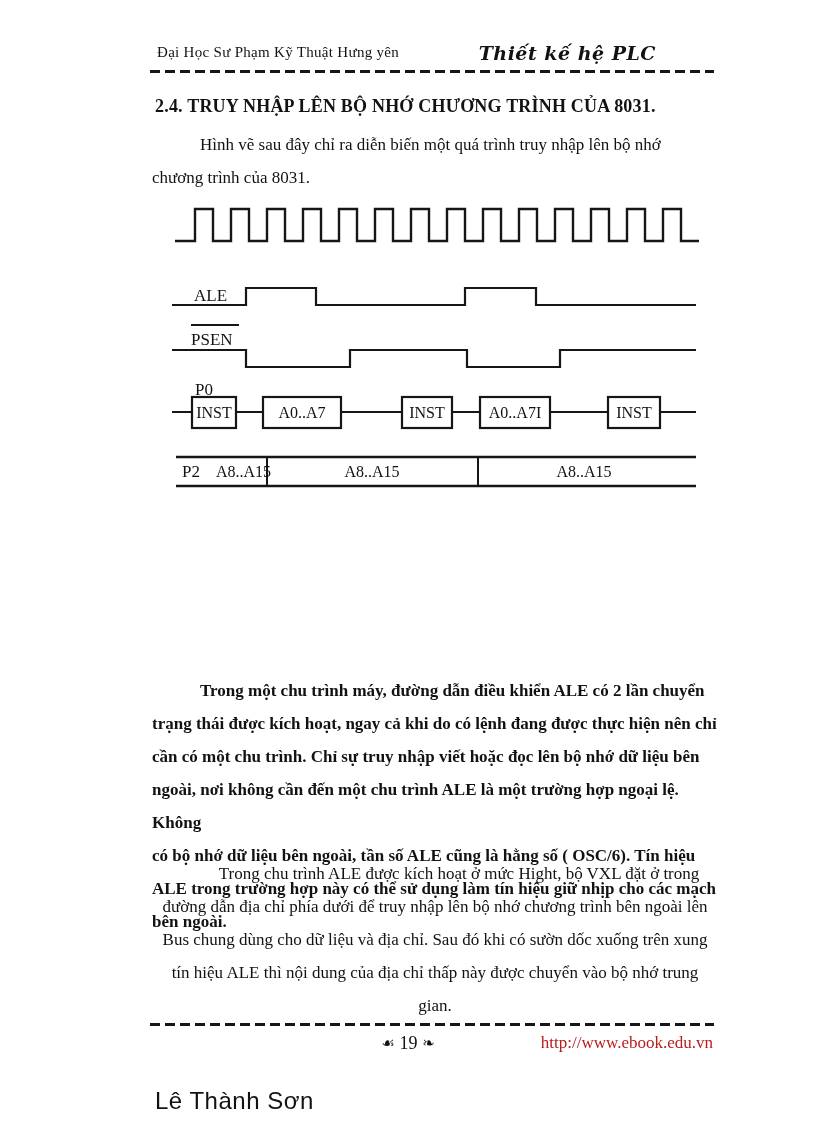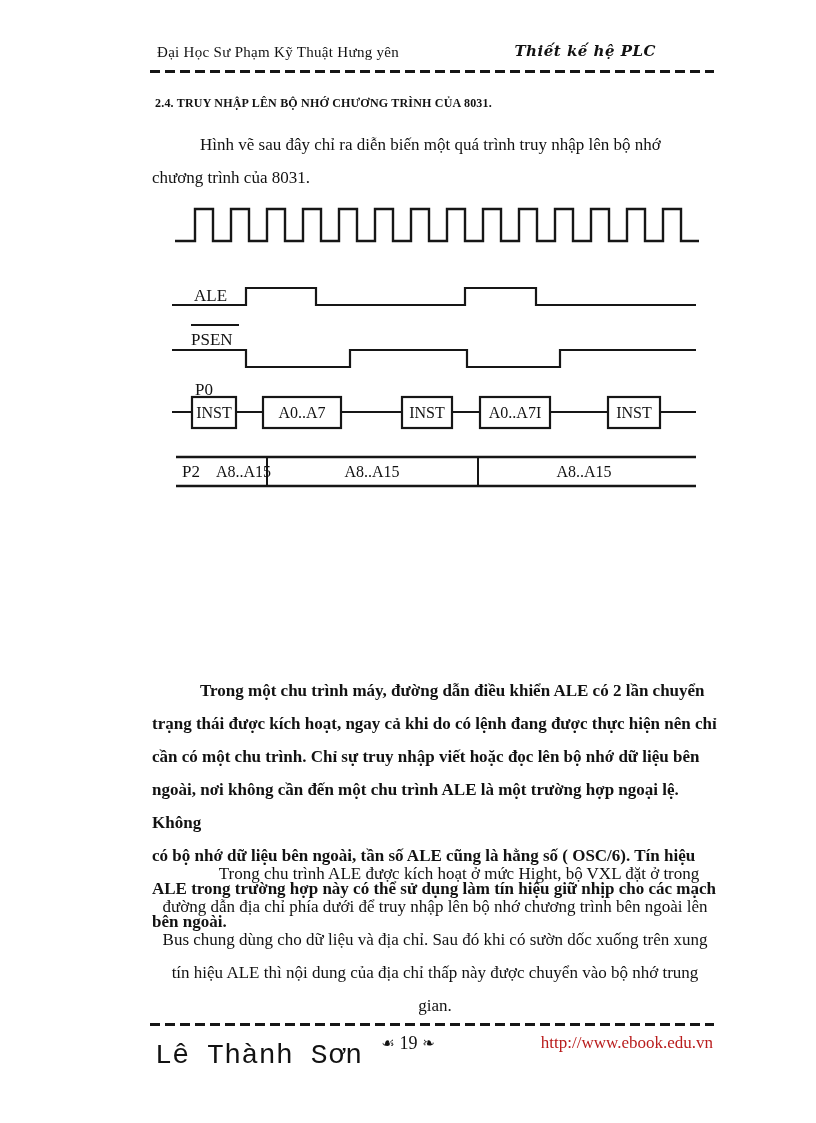--- a/index.html
+++ b/index.html
@@ -1,36 +1,36 @@
 <!DOCTYPE html>
 <html><head>
 <meta charset="utf-8">
 <style>
   html,body{margin:0;padding:0;background:#ffffff;}
   .page{position:relative;width:816px;height:1123px;background:#fff;overflow:hidden;
         font-family:"Liberation Serif","DejaVu Serif",serif;color:#121212;margin-top:16px;}
   .hdr-left{position:absolute;left:157px;top:28px;font-size:15px;letter-spacing:.3px;}
-  .hdr-right{position:absolute;right:160px;top:26px;font-size:15px;font-weight:bold;font-style:italic;
+  .hdr-right{position:absolute;right:160px;top:26px;font-size:19px;font-weight:bold;font-style:italic;
              font-family:"DejaVu Serif","Liberation Serif",serif;letter-spacing:.5px;}
   .dash{position:absolute;left:150px;width:564px;height:3px;
         background:repeating-linear-gradient(90deg,#161616 0 10px,transparent 10px 15px);}
   .dash.hdr{top:54px;}
   .dash.ftr{top:1007px;}
-  .title{position:absolute;left:155px;top:80px;width:575px;font-size:12px;font-weight:bold;letter-spacing:.2px;}
+  .title{position:absolute;left:155px;top:80px;width:575px;font-size:18px;font-weight:bold;letter-spacing:.2px;}
   .para{position:absolute;left:152px;width:566px;font-size:17px;line-height:33px;
         white-space:pre-line;text-indent:48px;}
   .para.small-indent{text-indent:34px;}
   #p1{top:112px;}
   #p2{top:498px;}
   #p3{top:658px;font-weight:bold;}
   #p4{top:841px;text-align:center;}
   .diagram{position:absolute;left:150px;top:182px;width:570px;height:300px;}
   svg text{font-family:"Liberation Serif",serif;fill:#121212;}
-  .ftr-author{position:absolute;left:155px;top:1024px;font-size:28px;
-              font-family:Liberation Mono, monospace;letter-spacing:.5px;}
+  .ftr-author{position:absolute;left:155px;top:1071px;font-size:24px;
+              font-family:Liberation Sans, sans-serif;letter-spacing:.5px;}
   .ftr-page{position:absolute;left:50%;transform:translateX(-50%);top:1017px;font-size:18px;}
   .ftr-page .orn{font-family:"DejaVu Sans",sans-serif;font-size:15px;position:relative;top:-1px;}
   .ftr-url{position:absolute;right:103px;top:1017px;font-size:17px;color:#b91c1c;}
 </style>
 </head>
 <body>
 
 <div class="page">
 
   <div class="hdr-left">Đại Học Sư Phạm Kỹ Thuật Hưng yên</div>

